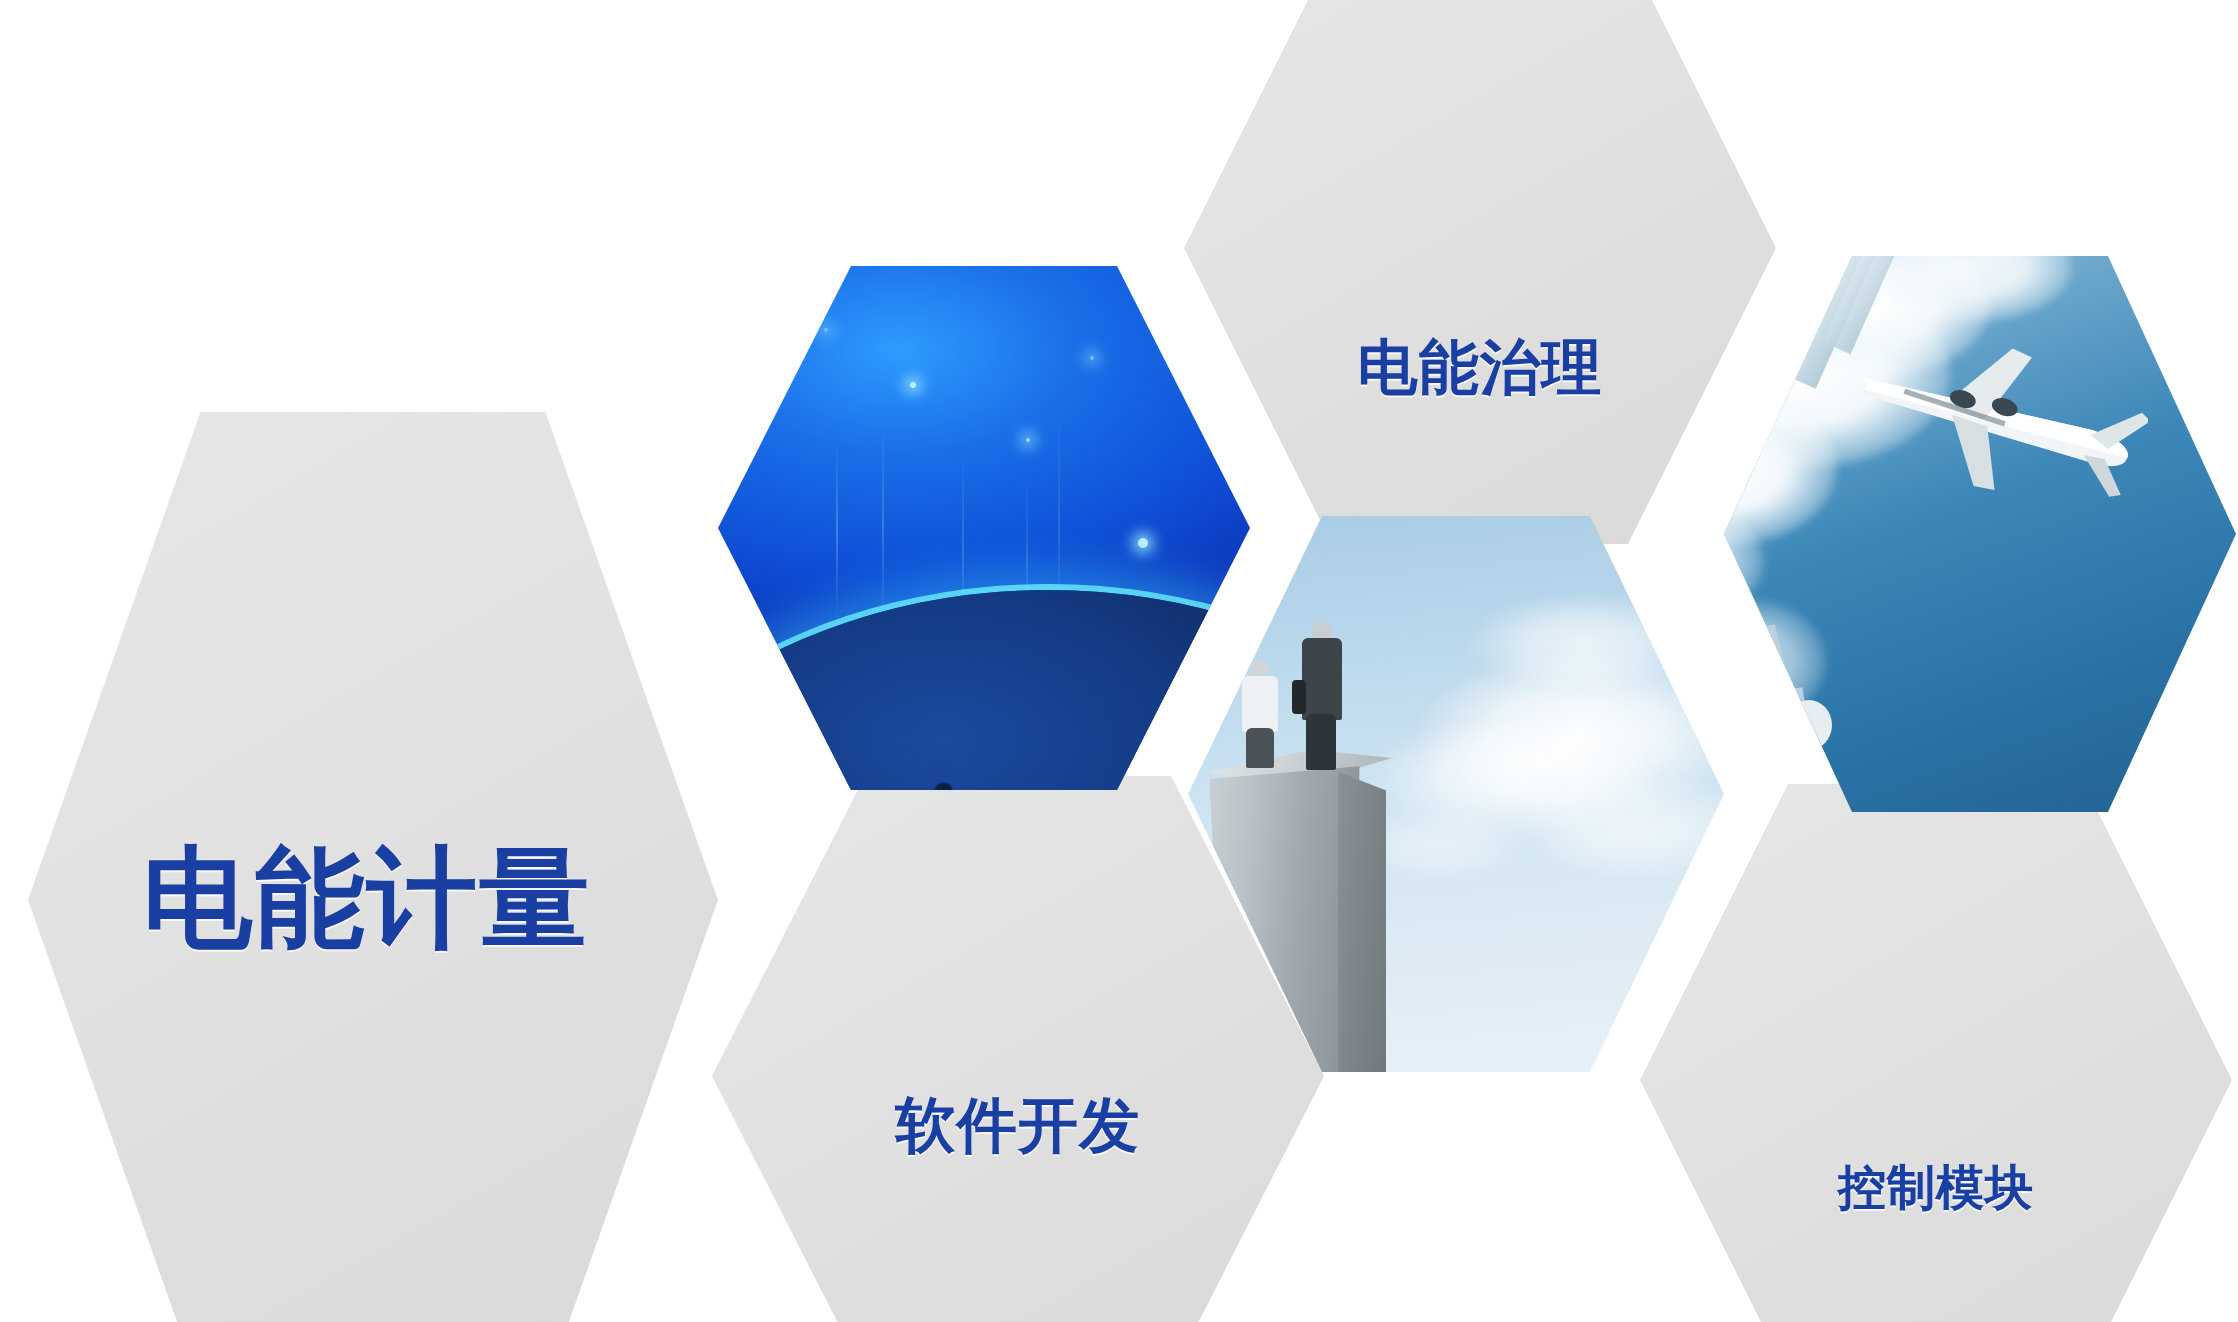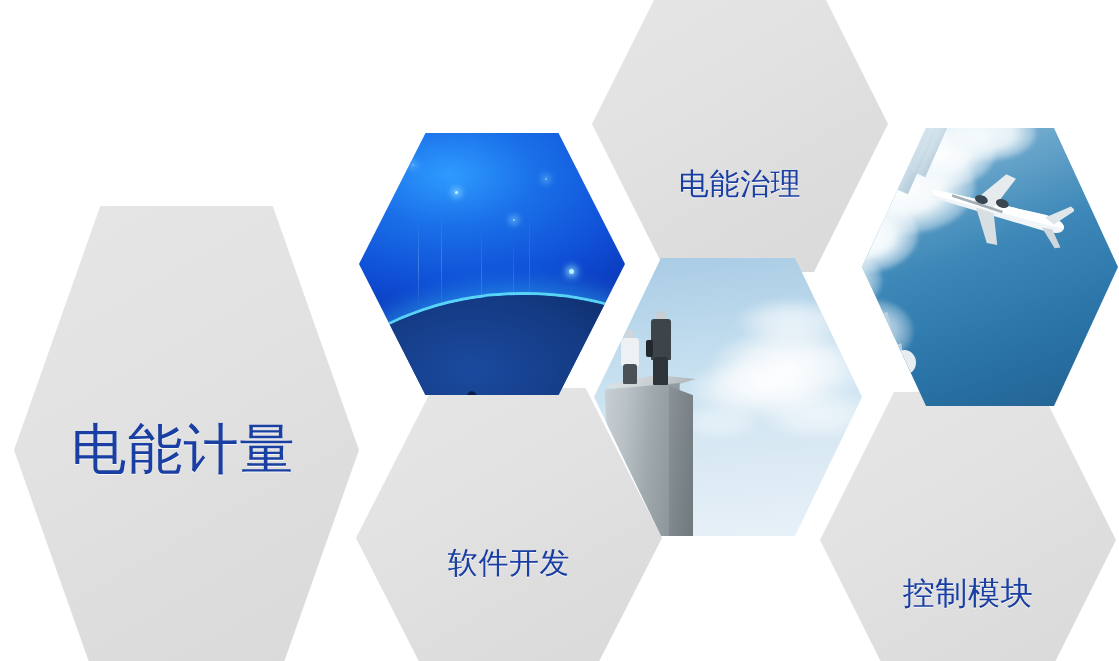--- a/index.html
+++ b/index.html
@@ -20,21 +20,21 @@
     clip-path:polygon(25% 0%,75% 0%,100% 50%,75% 100%,25% 100%,0% 50%);
     display:flex;align-items:center;justify-content:center;
     overflow:hidden;
   }
   .hex.gray{
     background:
       linear-gradient(150deg,#e6e6e6 0%,#e2e2e2 38%,#dedede 62%,#d9d9d9 100%);
   }
   .hex-label{
     color:#1a3fa2;
-    font-weight:400;
+    font-weight:700;
     letter-spacing:.02em;
     white-space:nowrap;
     text-shadow:0 1px 0 rgba(255,255,255,.75);
     pointer-events:none;
   }
 
   
   
   #hex-metering{left:14px;top:206px;width:345px;height:488px;}
   #hex-metering .hex-label{font-size:55px;margin-left:-6px;}
@@ -42,21 +42,21 @@
   
   #hex-governance{left:592px;top:-24px;width:296px;height:296px;}
   #hex-governance .hex-label{font-size:30px;margin-top:120px;}
 
   
   #hex-software{left:356px;top:388px;width:306px;height:300px;}
   #hex-software .hex-label{font-size:30px;margin-top:50px;}
 
   
   #hex-control{left:820px;top:392px;width:296px;height:296px;}
-  #hex-control .hex-label{font-size:32px;margin-top:108px;}
+  #hex-control .hex-label{font-size:24px;margin-top:108px;}
 
   
   #hex-space{left:359px;top:133px;width:266px;height:262px;}
   #hex-sky{left:862px;top:128px;width:256px;height:278px;}
   #hex-team{left:594px;top:258px;width:268px;height:278px;}
 
   
   .art{position:absolute;inset:0;width:100%;height:100%;}
   .space-bg{
     background:

